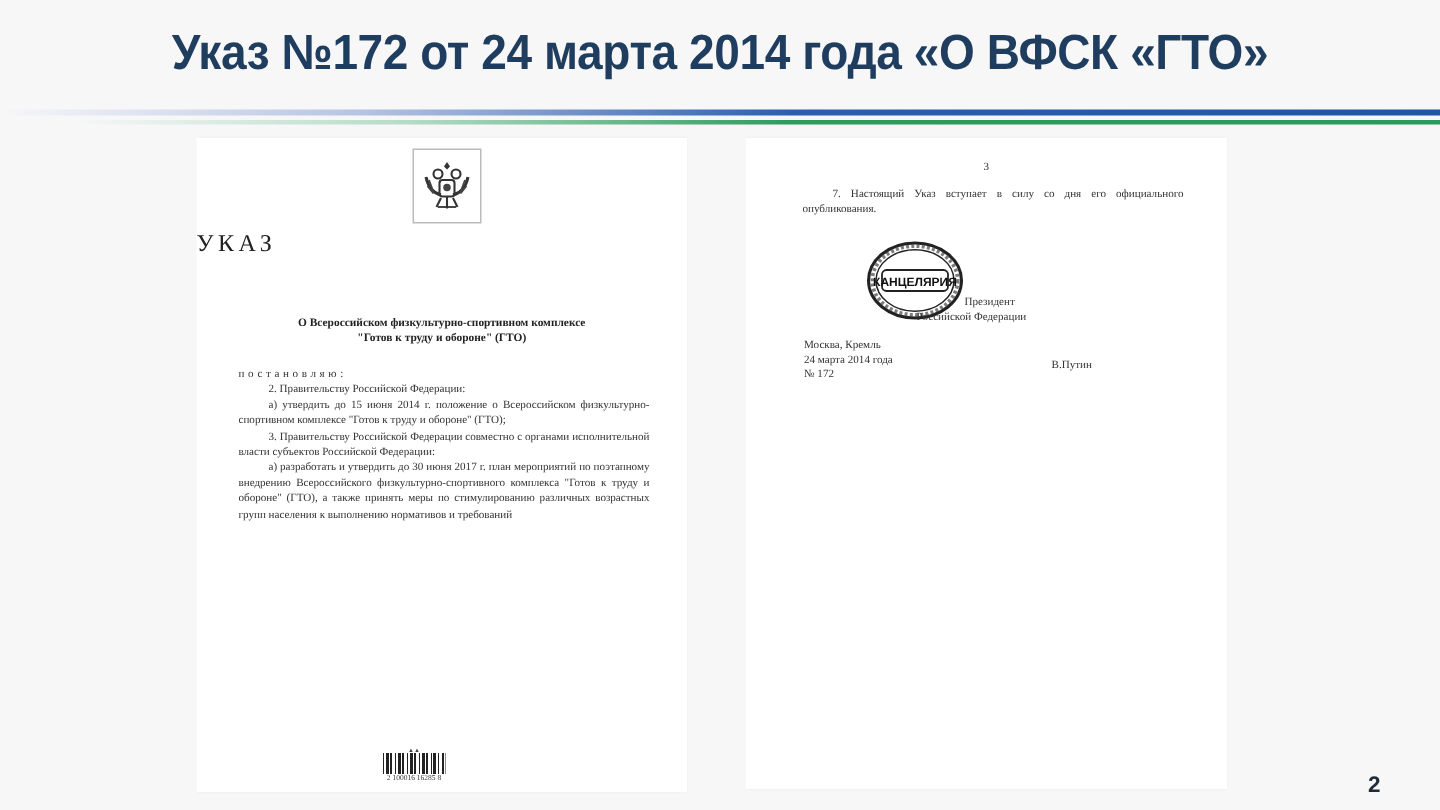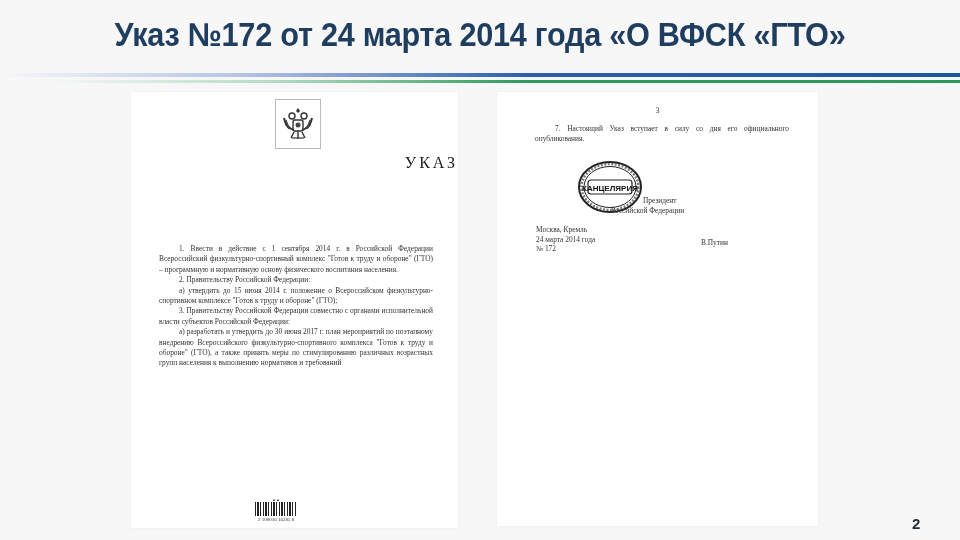--- a/index.html
+++ b/index.html
@@ -40,21 +40,21 @@
     .page-left { left: 131px; top: 92px; width: 327px; height: 436px; }
     .page-right { left: 497px; top: 92px; width: 321px; height: 434px; }
 
     .emblem {
       position: absolute; left: 144px; top: 7px; width: 46px; height: 50px;
       border: 1px solid #bbb;
       display: flex; align-items: center; justify-content: center;
     }
     .doc-ukaz {
       position: absolute; left: 0; width: 100%; top: 62px;
-      text-align: right; font-size: 16px; letter-spacing: 3px; color: #222;
+      text-align: left; font-size: 16px; letter-spacing: 3px; color: #222;
     }
     .doc-president {
       position: absolute; left: 0; width: 100%; top: 89px;
       text-align: center; font-size: 9.6px; letter-spacing: 0.6px; color: #222;
     }
     .doc-subject {
       position: absolute; left: 0; width: 100%; top: 118px;
       text-align: center; font-size: 7.6px; font-weight: bold; line-height: 10px; color: #222;
     }
     .doc-body {
@@ -113,22 +113,26 @@
       <ellipse cx="24" cy="12" rx="3" ry="3" fill="none" stroke="#333" stroke-width="1.4"></ellipse>
       <path d="M4 14 q2 10 10 12 M32 14 q-2 10 -10 12" fill="none" stroke="#333" stroke-width="2"></path>
       <path d="M6 16 l3 8 M30 16 l-3 8 M5 20 l4 5 M31 20 l-4 5" stroke="#444" stroke-width="1.2"></path>
       <rect x="13" y="16" width="10" height="11" rx="2" fill="none" stroke="#333" stroke-width="1.4"></rect>
       <circle cx="18" cy="21" r="2.5" fill="#444"></circle>
       <path d="M14 28 l-3 6 M22 28 l3 6 M18 27 v8" stroke="#333" stroke-width="1.4"></path>
       <path d="M12 34 h12" stroke="#333" stroke-width="1.2"></path>
     </svg>
   </div>
   <div class="doc-ukaz">УКАЗ</div>
+  <div class="doc-subject">
+    <div>О Всероссийском физкультурно-спортивном комплексе</div>
+    <div>"Готов к труду и обороне" (ГТО)</div>
+  </div>
   <div class="doc-body">
-    <p>1. Ввести в действие с 1 сентября 2014 г. в Российской Федерации Всероссийский физкультурно-спортивный комплекс "Готов к труду и обороне" (ГТО) – программную и нормативную основу физического воспитания населения.</p>
+    <p class="spaced">постановляю:</p>
     <p>2. Правительству Российской Федерации:</p>
     <p>а) утвердить до 15 июня 2014 г. положение о Всероссийском физкультурно-спортивном комплексе "Готов к труду и обороне" (ГТО);</p>
     <p>3. Правительству Российской Федерации совместно с органами исполнительной власти субъектов Российской Федерации:</p>
     <p>а) разработать и утвердить до 30 июня 2017 г. план мероприятий по поэтапному внедрению Всероссийского физкультурно-спортивного комплекса "Готов к труду и обороне" (ГТО), а также принять меры по стимулированию различных возрастных групп населения к выполнению нормативов и требований</p>
   </div>
   <div class="barcode">
     <div class="top-mark">▲▲</div>
     <div class="bars"></div>
     <div class="num">2 100016 16285 8</div>
   </div>

